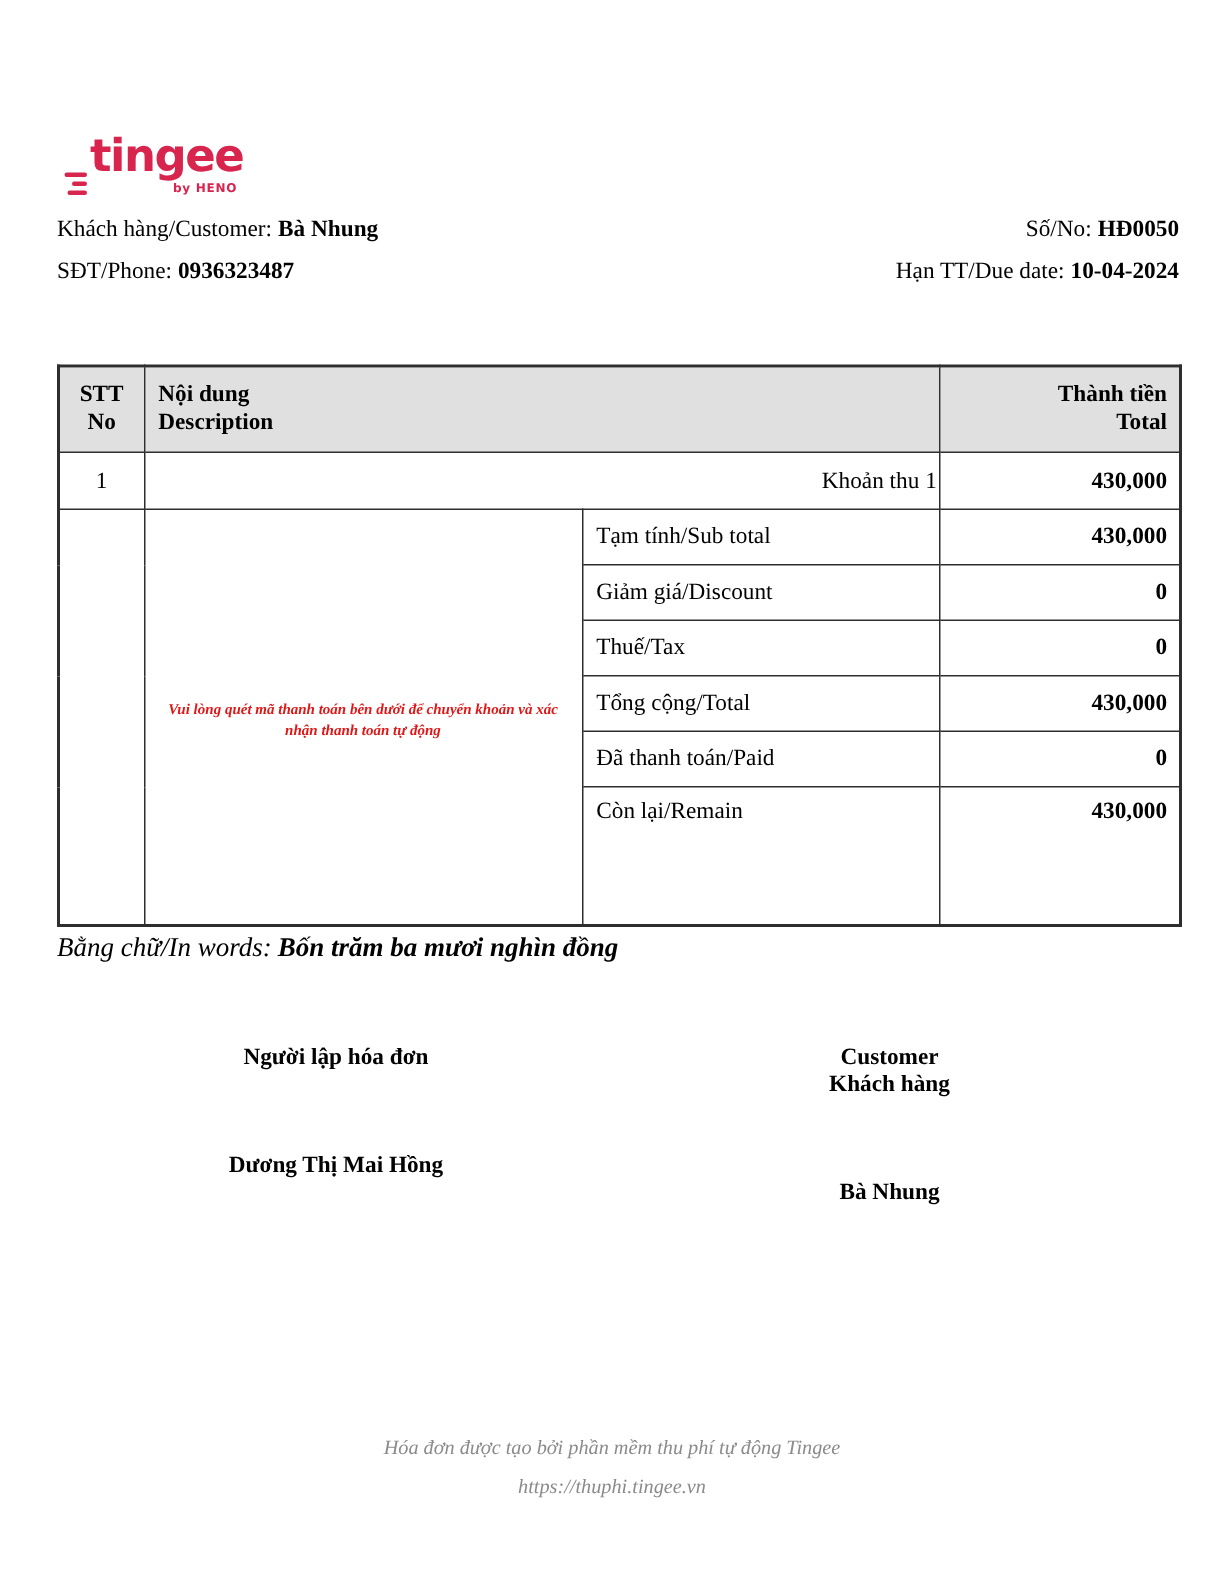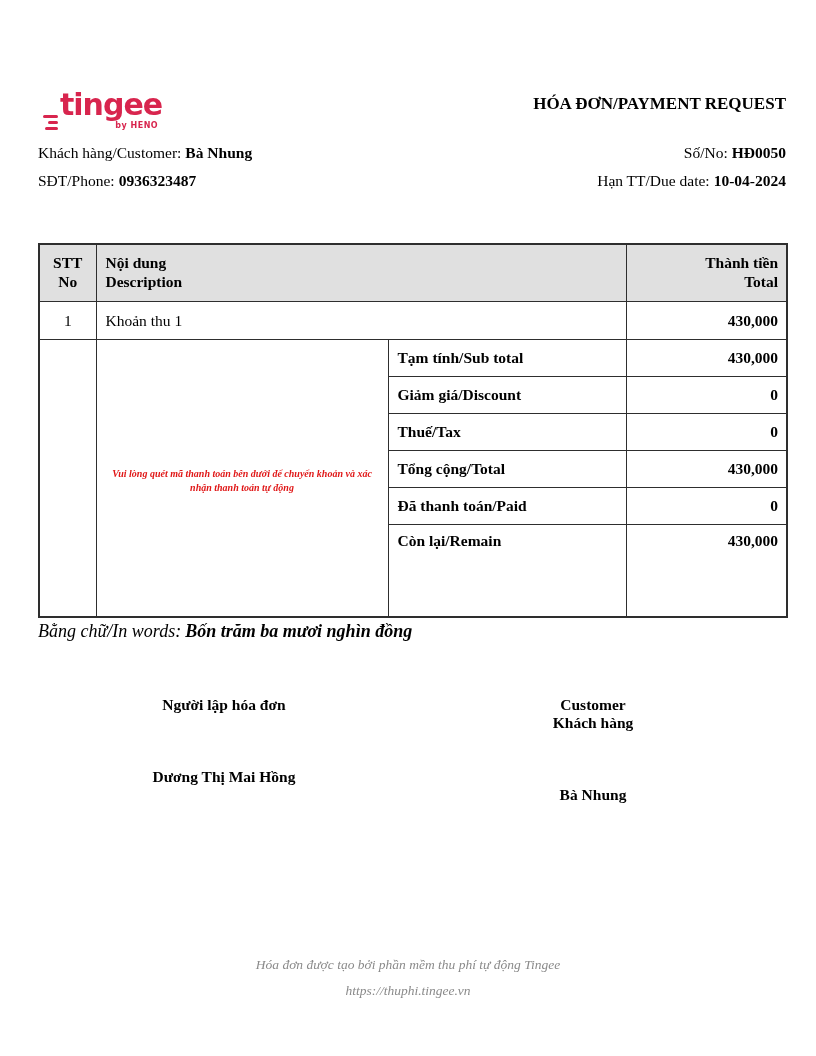--- a/index.html
+++ b/index.html
@@ -46,30 +46,30 @@
   table.inv th {
     background:var(--header_bg); font-weight:bold; height:54px;
     vertical-align:middle; line-height:1.22;
   }
   th.c-no   { text-align:center; }
   th.c-desc { text-align:left;  padding-left:9px; }
   th.c-total{ text-align:right; padding-right:8px; }
 
   tr.item-row td { height:35px; vertical-align:middle; }
   td.cell-no     { text-align:center; }
-  td.cell-desc   { text-align:left; padding-left:9px; }
+  td.cell-desc   { text-align:right; padding-left:9px; }
   td.cell-amount { text-align:right; padding-right:8px; font-weight:bold; }
 
   td.note-cell {
     vertical-align:top; text-align:center; padding:5px 10px 0 10px;
     color:var(--note_red); font-weight:bold; font-style:italic;
     font-size:10px; line-height:1.32;
   }
   tr.sum-row td { height:34px; vertical-align:middle; }
-  td.sum-label { font-weight:bold; text-align:left; padding-left:9px; }
+  td.sum-label { font-weight:normal; text-align:left; padding-left:9px; }
   td.sum-value { font-weight:bold; text-align:right; padding-right:8px; }
   tr.sum-row-last td { height:83px; vertical-align:top; padding-top:7px; }
 
   
   .in-words { position:absolute; left:38px; top:621px; font-size:18px; font-style:italic; }
   .in-words .value { font-weight:bold; margin-left:4px; }
 
   
   .sig { position:absolute; width:220px; text-align:center; font-weight:bold; font-size:15.5px; line-height:18px; }
   .sig-left  { left:114px; top:696px; }
@@ -93,21 +93,20 @@
       <span></span>
         <span></span>
         <span></span>
     </div>
     <div class="logo-textwrap">
       <span class="logo-text">tingee</span>
       <span class="logo-tagline">by HENO</span>
     </div>
   </div>
 
-  <div class="doc-title">HÓA ĐƠN/PAYMENT REQUEST</div>
 
   <div class="info-line cust-line">
     <span class="label">Khách hàng/Customer:</span><span class="value">Bà Nhung</span>
   </div>
   <div class="info-line phone-line">
     <span class="label">SĐT/Phone:</span><span class="value">0936323487</span>
   </div>
   <div class="info-line no-line">
     <span class="label">Số/No:</span><span class="value">HĐ0050</span>
   </div>

